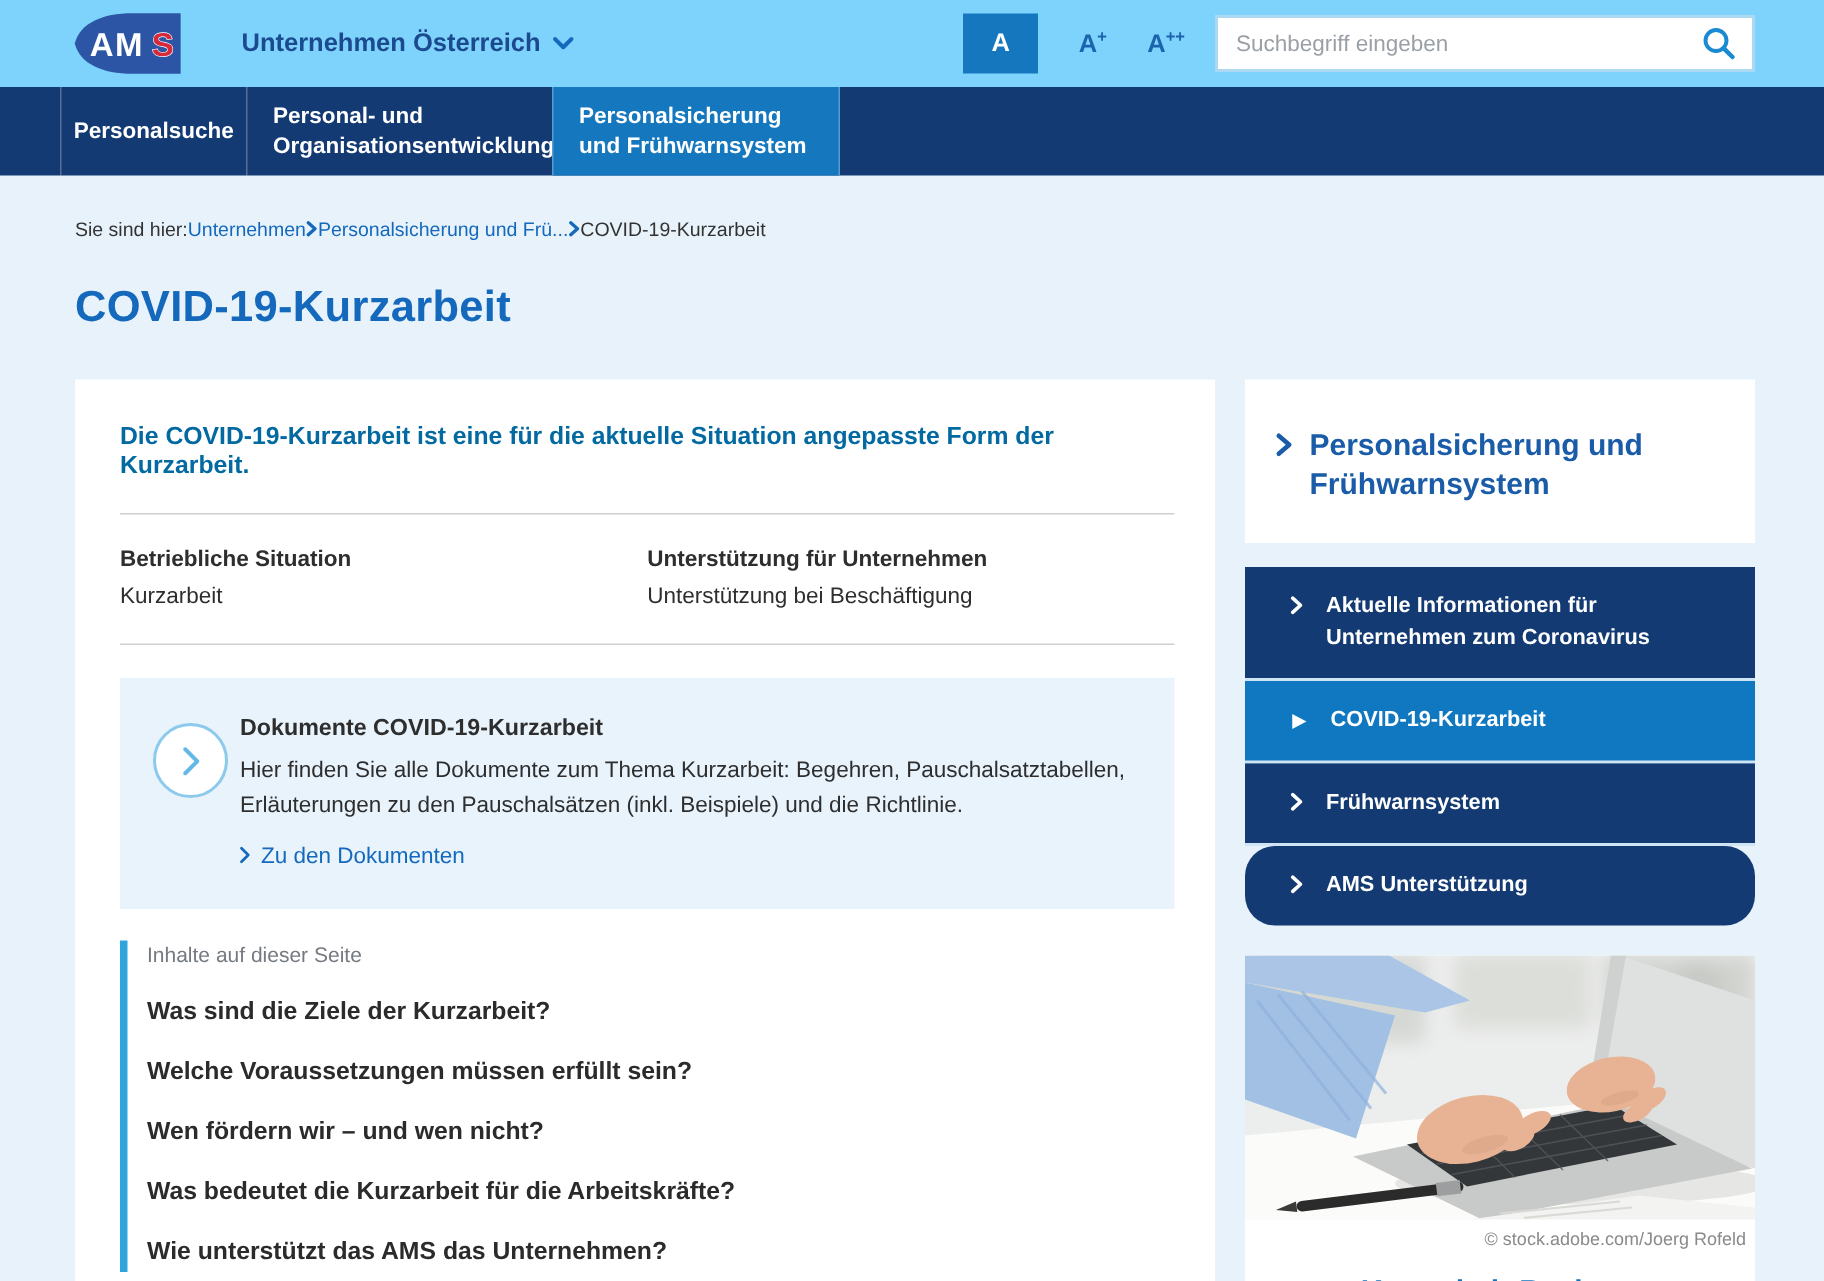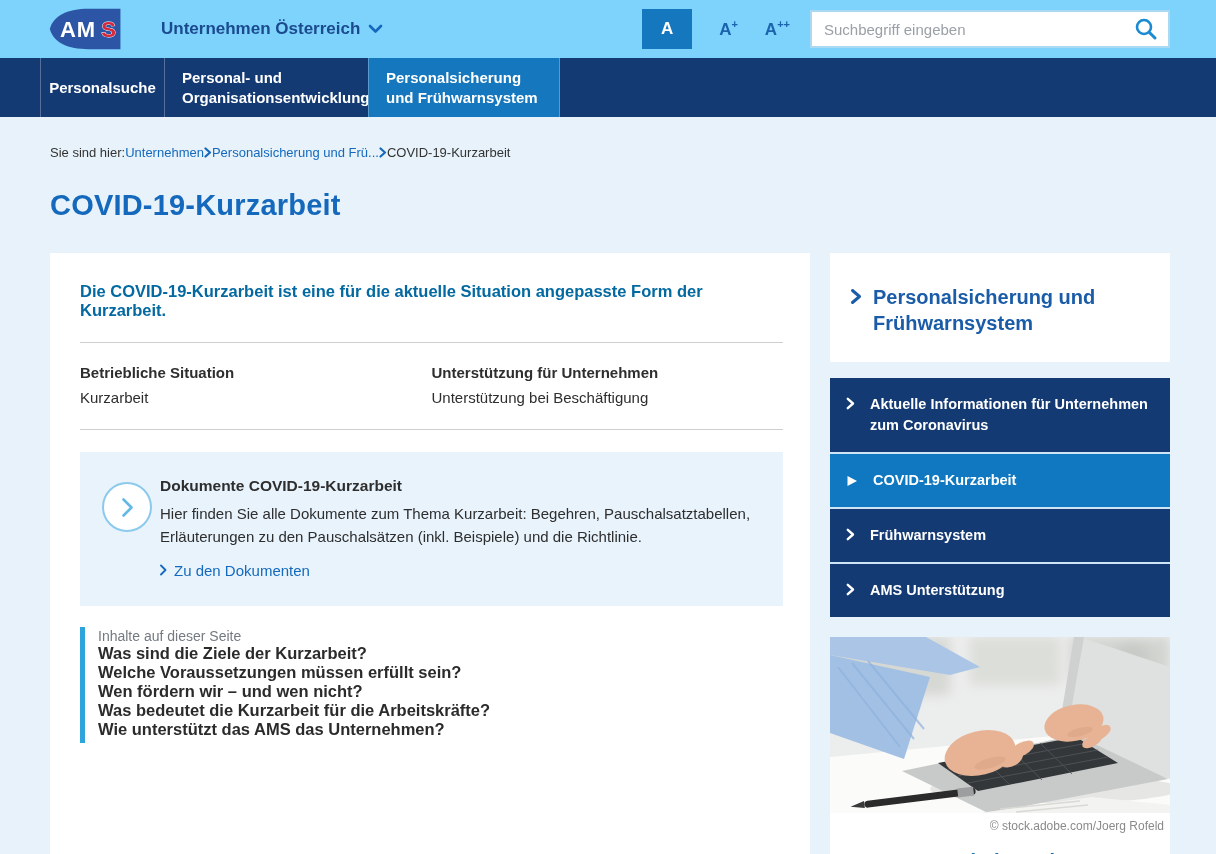--- a/index.html
+++ b/index.html
@@ -47,34 +47,34 @@
 
   .docs-box { margin-top:22px; background:#e8f3fc; padding:25px 24px 27px 22px; display:flex; }
   .circle-icon { width:50px; height:50px; flex-shrink:0; margin-top:5px; border:2px solid #8ccaed; border-radius:50%; background:#fff; display:flex; align-items:center; justify-content:center; cursor:pointer; }
   .docs-text { margin-left:8px; }
   .docs-title { font-size:15.5px; font-weight:700; }
   .docs-body { font-size:15px; line-height:1.55; margin-top:7px; max-width:600px; }
   .docs-link { margin-top:13px; display:flex; align-items:center; gap:7px; font-size:15px; color:#1569bd; cursor:pointer; }
 
   .toc { margin-top:21px; border-left:5px solid #2ea4dd; padding:1px 0 4px 13px; }
   .toc-label { font-size:14px; color:#747a80; }
-  .toc-q { font-size:16.5px; font-weight:700; color:#2b2b2b; cursor:pointer; }
+  .toc-q { font-size:16.5px; font-weight:700; color:#2b2b2b; margin-top:21px; cursor:pointer; }
 
   
   .sidebar { width:340px; margin-left:20px; }
   .more-card { background:#fff; padding:20px 20px 26px; }
   .more-label { font-size:14px; color:#1b4a8f; }
   .topic-link { margin-top:11px; display:flex; gap:11px; font-size:20px; font-weight:700; color:#1a5ca8; line-height:1.3; cursor:pointer; }
   .topic-link .chev { margin-top:4px; flex-shrink:0; }
 
   .side-nav { margin-top:16px; }
-  .side-item { background:#143a73; color:#fff; display:flex; align-items:flex-start; gap:15px; padding:16px 16px; font-size:14.5px; font-weight:700; line-height:1.45; border-bottom:2px solid #cfe4f4; cursor:pointer; }
+  .side-item { background:#143a73; color:#fff; display:flex; align-items:flex-start; gap:15px; padding:16px 30px; font-size:14.5px; font-weight:700; line-height:1.45; border-bottom:2px solid #cfe4f4; cursor:pointer; }
   .side-item .chev { margin-top:3px; flex-shrink:0; }
   .side-item.active { background:#0f78c0; align-items:center; }
-  .side-item:last-child { border-bottom:none; }
+  .side-item:last-child { border-bottom:none;border-radius:20px; }
 
   .img-card { background:#fff; margin-top:20px; }
   .photo { display:block; width:340px; height:176px; cursor:pointer; }
   .credit { text-align:right; font-size:12px; color:#8a8a8a; padding:6px 6px 0 0; }
   .rechner { text-align:center; font-size:20px; font-weight:700; color:#1374bc; padding:17px 0 26px; cursor:pointer; }
 </style>
 </head>
 <body>
 
 <div class="header">

